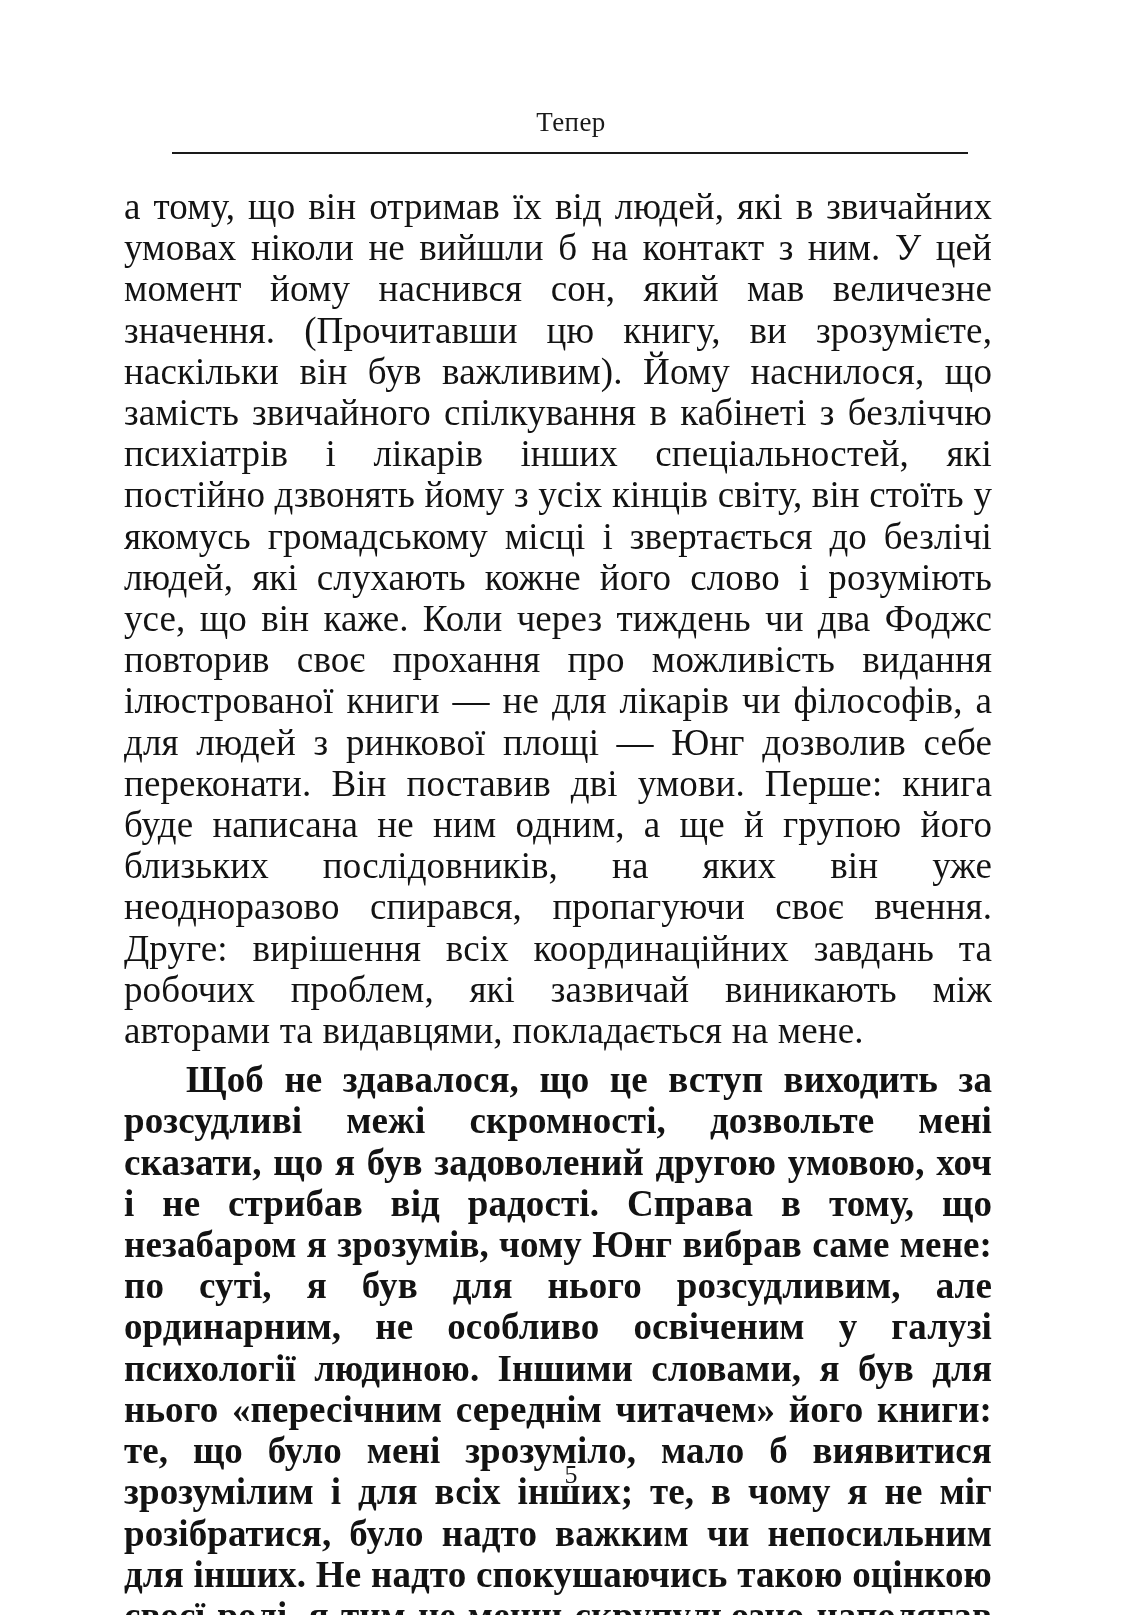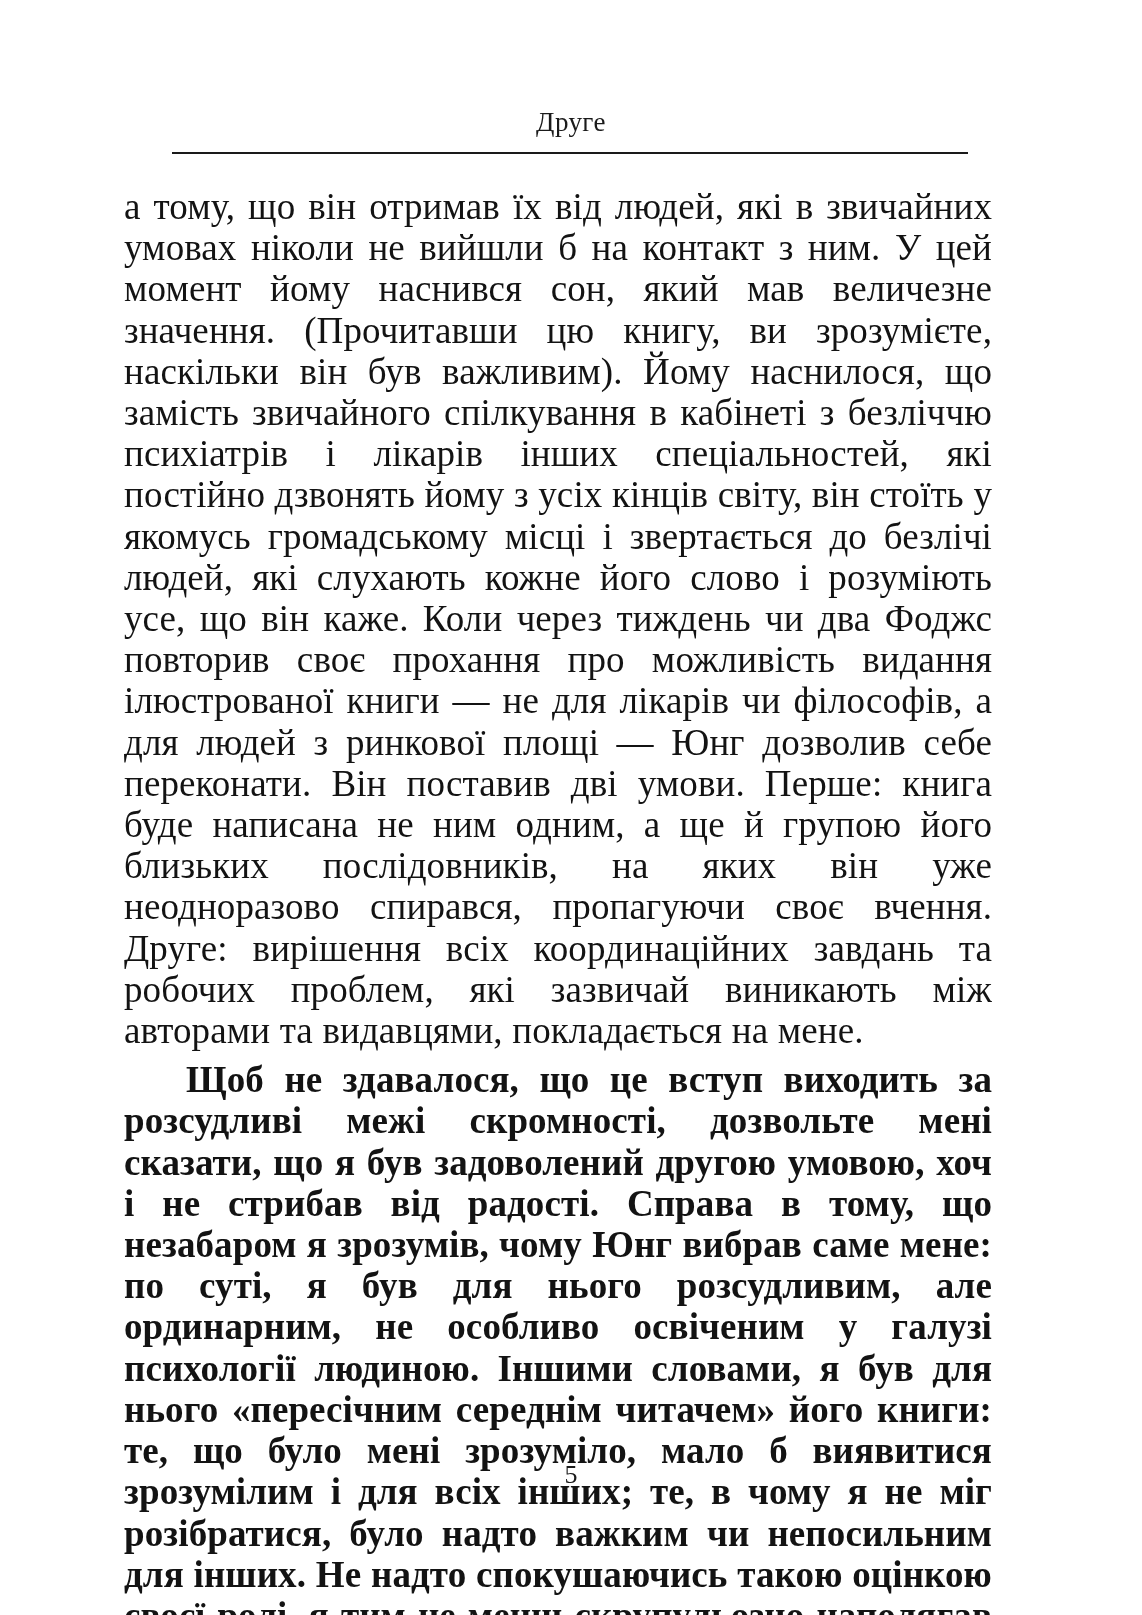--- a/index.html
+++ b/index.html
@@ -78,21 +78,21 @@
     text-align: center;
     font-size: 26px;
     color: #1a1a1a;
   }
 </style>
 </head>
 <body>
 
 <div class="page">
 
-  <div class="running-head">Друге</div>
+  <div class="running-head">Тепер</div>
 
   <div class="head-rule"></div>
 
   <div class="text-block">
     <p class="para">а тому, що він отримав їх від людей, які в звичайних умовах ніколи не вийшли б на контакт з ним. У цей момент йому наснився сон, який мав величезне значення. (Прочитавши цю книгу, ви зрозумієте, наскільки він був важливим). Йому наснилося, що замість звичайного спілкування в кабінеті з безліччю психіатрів і лікарів інших спеціальностей, які постійно дзвонять йому з усіх кінців світу, він стоїть у якомусь громадському місці і звертається до безлічі людей, які слухають кожне його слово і розуміють усе, що він каже. Коли через тиждень чи два Фоджс повторив своє прохання про можливість видання ілюстрованої книги — не для лікарів чи філософів, а для людей з ринкової площі — Юнг дозволив себе переконати. Він поставив дві умови. Перше: книга буде написана не ним одним, а ще й групою його близьких послідовників, на яких він уже неодноразово спирався, пропагуючи своє вчення. Друге: вирішення всіх координаційних завдань та робочих проблем, які зазвичай виникають між авторами та видавцями, покладається на мене.</p>
     <p class="para indent justify-last">Щоб не здавалося, що це вступ виходить за розсудливі межі скромності, дозвольте мені сказати, що я був задоволений другою умовою, хоч і не стрибав від радості. Справа в тому, що незабаром я зрозумів, чому Юнг вибрав саме мене: по суті, я був для нього розсудливим, але ординарним, не особливо освіченим у галузі психології людиною. Іншими словами, я був для нього «пересічним середнім читачем» його книги: те, що було мені зрозуміло, мало б виявитися зрозумілим і для всіх інших; те, в чому я не міг розібратися, було надто важким чи непосильним для інших. Не надто спокушаючись такою оцінкою своєї ролі, я тим не менш скрупульозно наполягав (іноді лякаючись, що виведу авторів із себе) на прочитанні кожного параграфа і, якщо це було необхідним, на його переробці доти, доки текст не ставав ясним і точним. Тепер я можу покласти руку на серце сказати, що ця книга цілком адресована звичайному читачеві і що складні теми,</p>
   </div>
 
   <div class="folio">5</div>
 

